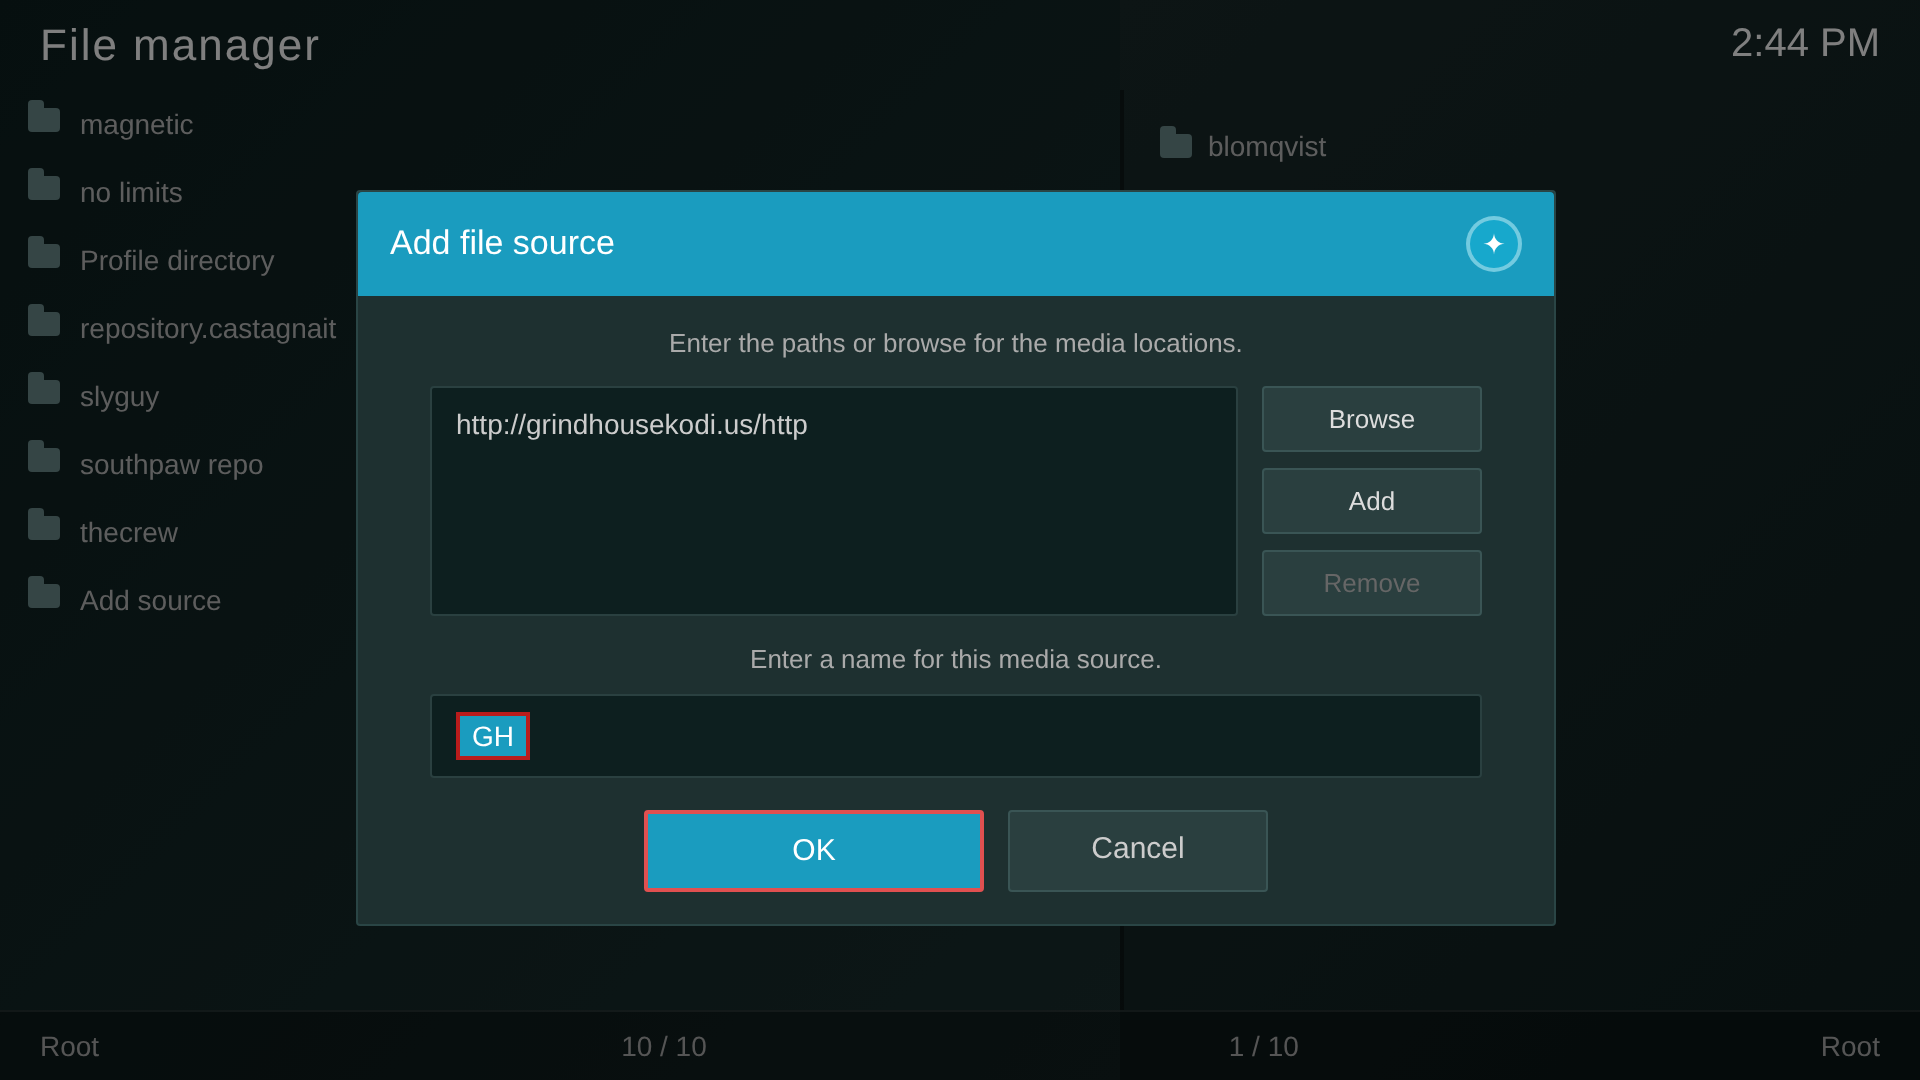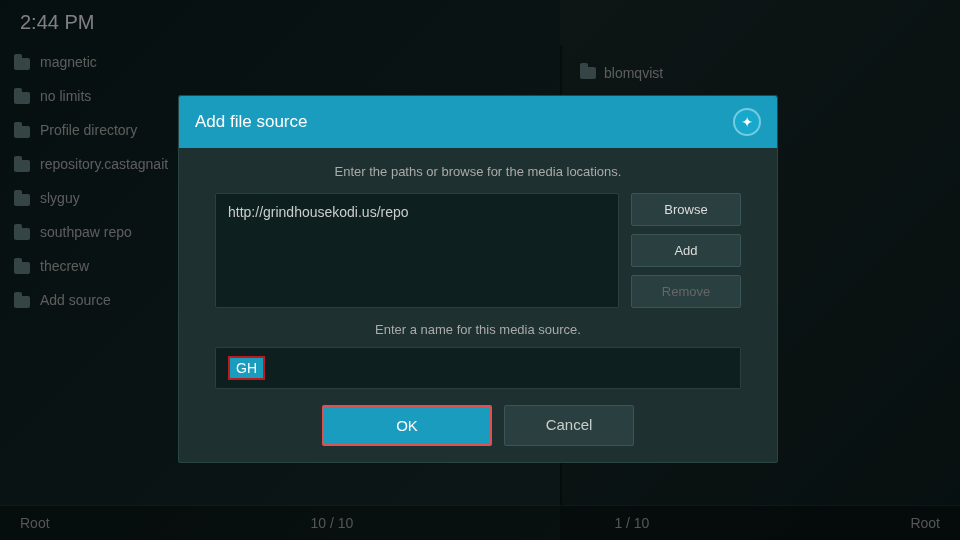--- a/index.html
+++ b/index.html
@@ -55,21 +55,21 @@
     
     .sidebar {
       position: absolute;
       top: 45px;
       left: 0;
       width: 175px;
       bottom: 35px;
     }
     .sidebar-item {
       display: flex;
-      align-items: flex-end;
+      align-items: flex-start;
       padding: 9px 14px;
       font-size: 14px;
       color: #bbb;
       cursor: pointer;
       gap: 10px;
     }
     .folder-icon {
       width: 16px;
       height: 12px;
       background: #6a8a8a;
@@ -285,20 +285,21 @@
       background: rgba(0,0,0,0.4);
     }
   </style>
 </head>
 <body>
 
 <div class="bg-left"></div>
 <div class="bg-right"></div>
 
 <div class="header">
+  <span class="header-title">File manager</span>
   <span class="header-time">2:44 PM</span>
 </div>
 
 <div class="sidebar">
   <div class="sidebar-item">
     <div class="folder-icon"></div>
     <span>magnetic</span>
   </div>
   <div class="sidebar-item">
     <div class="folder-icon"></div>
@@ -352,21 +353,21 @@
   <div class="dialog-header">
     <span class="dialog-title">Add file source</span>
     <div class="dialog-kodi-icon">
       <span>✦</span>
     </div>
   </div>
   <div class="dialog-body">
     <div class="dialog-instruction">Enter the paths or browse for the media locations.</div>
     <div class="source-row">
       <div class="source-text-box">
-        <span class="source-text-value">http://grindhousekodi.us/repo</span>
+        <span class="source-text-value">http://grindhousekodi.us/http</span>
       </div>
       <div class="source-buttons">
         <div class="source-btn">Browse</div>
         <div class="source-btn">Add</div>
         <div class="source-btn disabled">Remove</div>
       </div>
     </div>
     <div class="name-instruction">Enter a name for this media source.</div>
     <div class="name-input-wrapper">
       <span class="name-input-highlight">GH</span>

